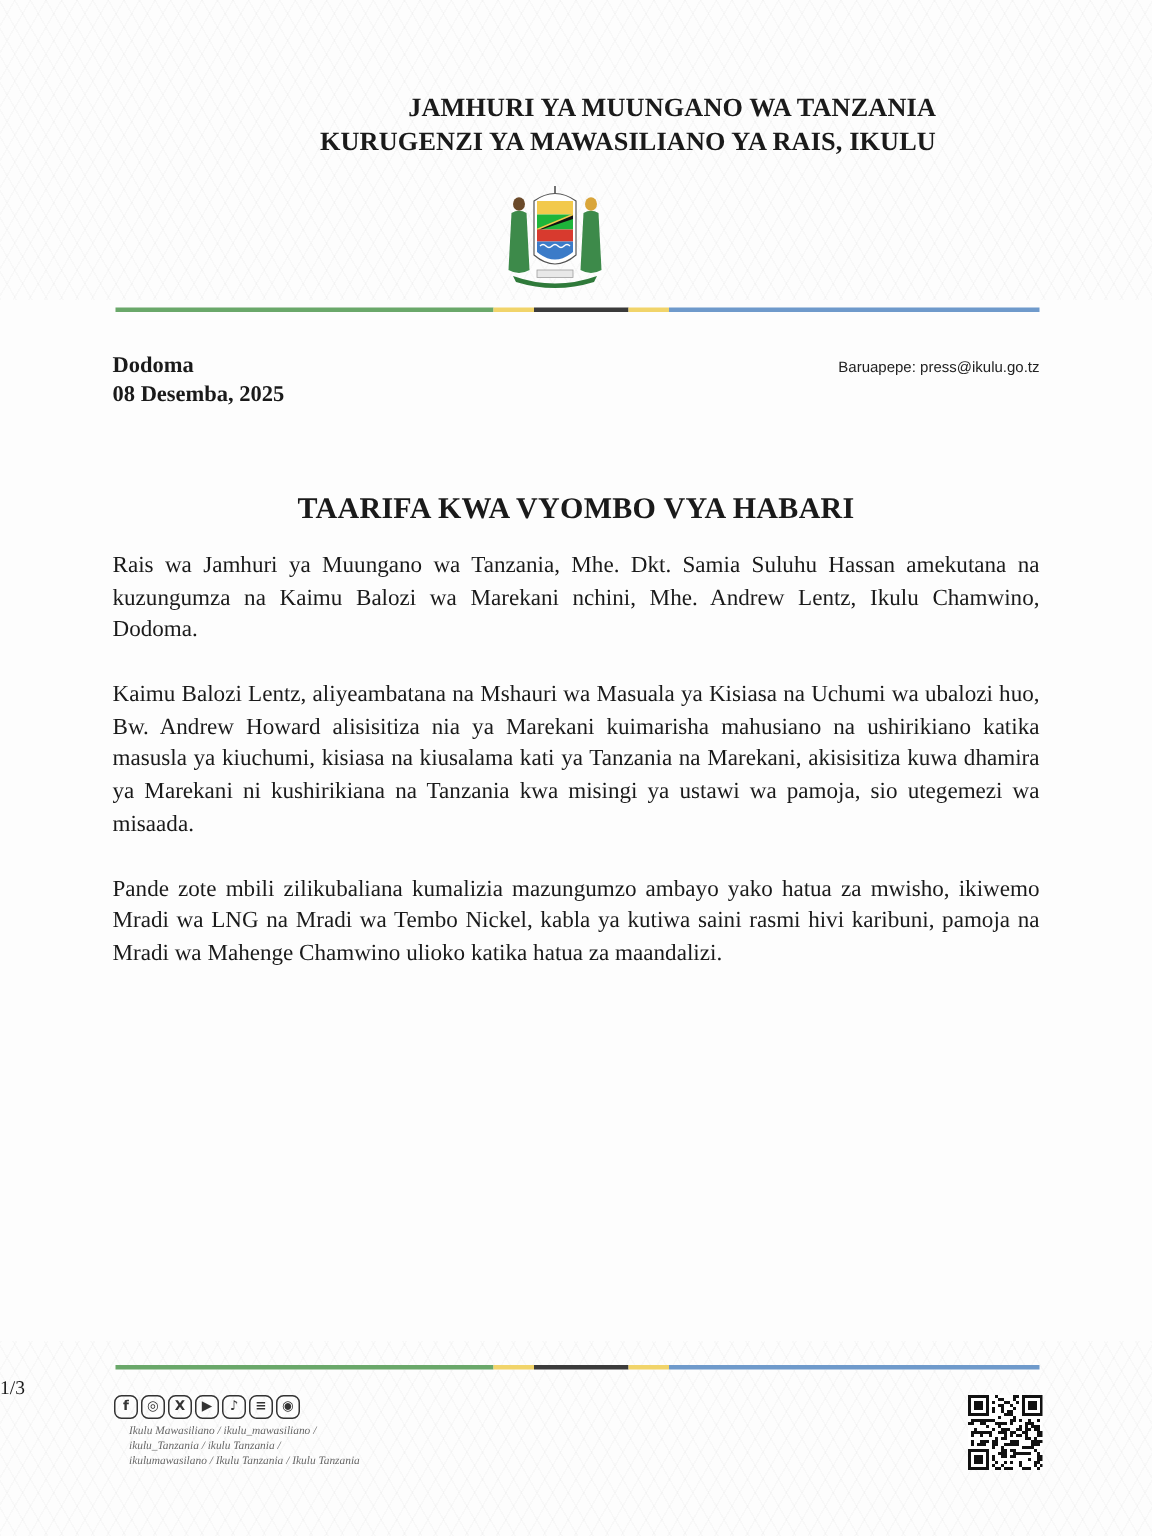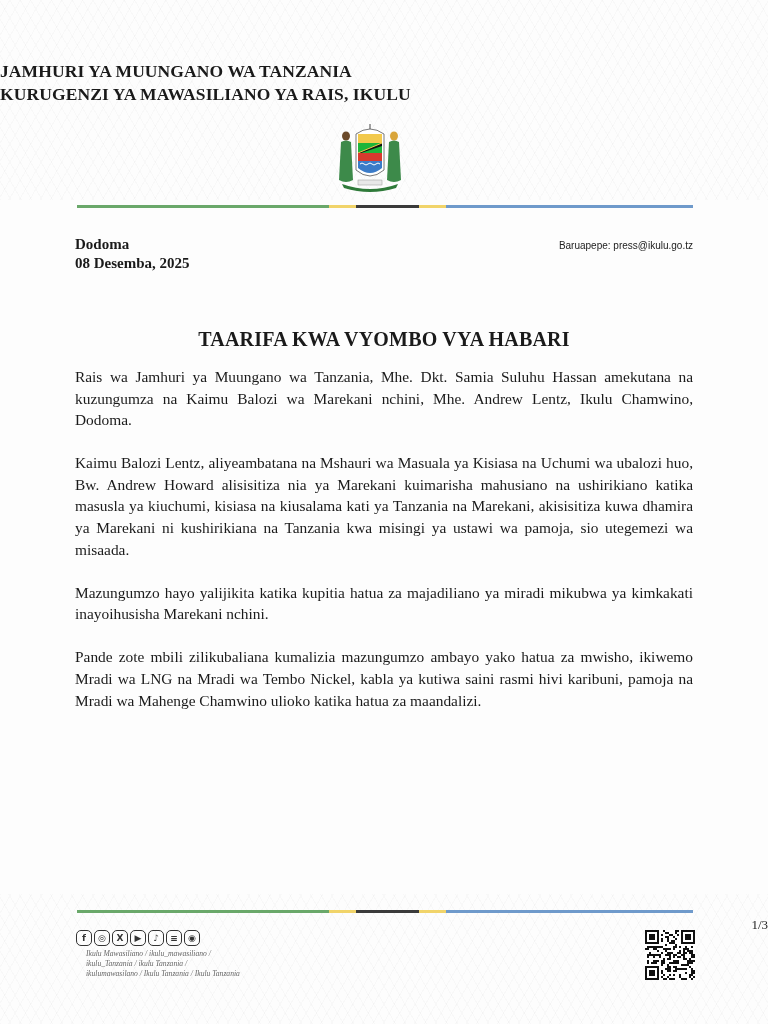--- a/index.html
+++ b/index.html
@@ -12,21 +12,21 @@
   }
   .page { position: absolute; inset: 0; }
   .bg-pattern {
     position: absolute; left: 0; right: 0; height: 200px;
     background-image: repeating-linear-gradient(60deg, rgba(0,0,0,0.018) 0 1px, transparent 1px 9px),
                       repeating-linear-gradient(-60deg, rgba(0,0,0,0.018) 0 1px, transparent 1px 9px);
   }
   .bg-top { top: 0; }
   .bg-bottom { bottom: 0; height: 130px; }
 
-  .header { position: absolute; top: 60px; left: 0; width: 612px; text-align: left; }
+  .header { position: absolute; top: 60px; left: 12px; width: 612px; text-align: right; }
   .header .line { font-weight: bold; font-size: 17.5px; letter-spacing: 0.1px; line-height: 23px; }
 
   .emblem { position: absolute; left: 336px; top: 122px; width: 68px; height: 72px; }
 
   .divider { position: absolute; left: 77px; width: 616px; height: 3px; display: flex; }
   .divider span { display: block; height: 100%; }
   .seg-green { background: #6aa86a; width: 252px; }
   .seg-yellow { background: #f1d46a; width: 27px; }
   .seg-black { background: #3b3b3b; width: 63px; }
   .seg-blue { background: #6f9acb; flex: 1; }
@@ -34,21 +34,21 @@
   .divider-bottom { top: 910px; }
 
   .place { position: absolute; left: 75px; top: 235px; font-weight: bold; font-size: 15px; line-height: 19px; }
   .email { position: absolute; right: 75px; top: 240px; font-family: "Liberation Sans", sans-serif; font-size: 10px; color: #222; }
 
   .title { position: absolute; top: 328px; left: 0; width: 768px; text-align: center; font-weight: bold; font-size: 20px; letter-spacing: 0.2px; }
 
   .body { position: absolute; left: 75px; top: 366px; width: 618px; font-size: 15.4px; line-height: 21.6px; text-align: justify; }
   .body p { margin: 0 0 21.5px 0; }
 
-  .pagenum { position: absolute; top: 917px; left: 0; width: 768px; text-align: right; font-size: 13px; }
+  .pagenum { position: absolute; top: 917px; left: 0; width: 768px; text-align: left; font-size: 13px; }
 
   .socials { position: absolute; left: 76px; top: 930px; display: flex; gap: 2px; }
   .soc { width: 16px; height: 16px; border: 1.5px solid #333; border-radius: 5px; box-sizing: border-box; display: flex; align-items: center; justify-content: center; font-family: "DejaVu Sans", sans-serif; font-size: 9px; font-weight: bold; color: #333; }
   .handles { position: absolute; left: 86px; top: 949px; font-style: italic; font-size: 7.6px; line-height: 10px; color: #666; }
 
   .qr { position: absolute; left: 645px; top: 930px; width: 50px; height: 50px; }
 </style>
 </head>
 <body>
 
@@ -96,21 +96,20 @@
     <div>Dodoma</div>
     <div>08 Desemba, 2025</div>
   </div>
   <div class="email">Baruapepe: press@ikulu.go.tz</div>
 
   <div class="title">TAARIFA KWA VYOMBO VYA HABARI</div>
 
   <div class="body">
     <p>Rais wa Jamhuri ya Muungano wa Tanzania, Mhe. Dkt. Samia Suluhu Hassan amekutana na kuzungumza na Kaimu Balozi wa Marekani nchini, Mhe. Andrew Lentz, Ikulu Chamwino, Dodoma.</p>
     <p>Kaimu Balozi Lentz, aliyeambatana na Mshauri wa Masuala ya Kisiasa na Uchumi wa ubalozi huo, Bw. Andrew Howard alisisitiza nia ya Marekani kuimarisha mahusiano na ushirikiano katika masusla ya kiuchumi, kisiasa na kiusalama kati ya Tanzania na Marekani, akisisitiza kuwa dhamira ya Marekani ni kushirikiana na Tanzania kwa misingi ya ustawi wa pamoja, sio utegemezi wa misaada.</p>
-    <p>Mazungumzo hayo yalijikita katika kupitia hatua za majadiliano ya miradi mikubwa ya kimkakati inayoihusisha Marekani nchini.</p>
     <p>Pande zote mbili zilikubaliana kumalizia mazungumzo ambayo yako hatua za mwisho, ikiwemo Mradi wa LNG na Mradi wa Tembo Nickel, kabla ya kutiwa saini rasmi hivi karibuni, pamoja na Mradi wa Mahenge Chamwino ulioko katika hatua za maandalizi.</p>
   </div>
 
   <div class="divider divider-bottom">
     <span class="seg-green"></span>
     <span class="seg-yellow"></span>
     <span class="seg-black"></span>
     <span class="seg-yellow"></span>
     <span class="seg-blue"></span>
   </div>

